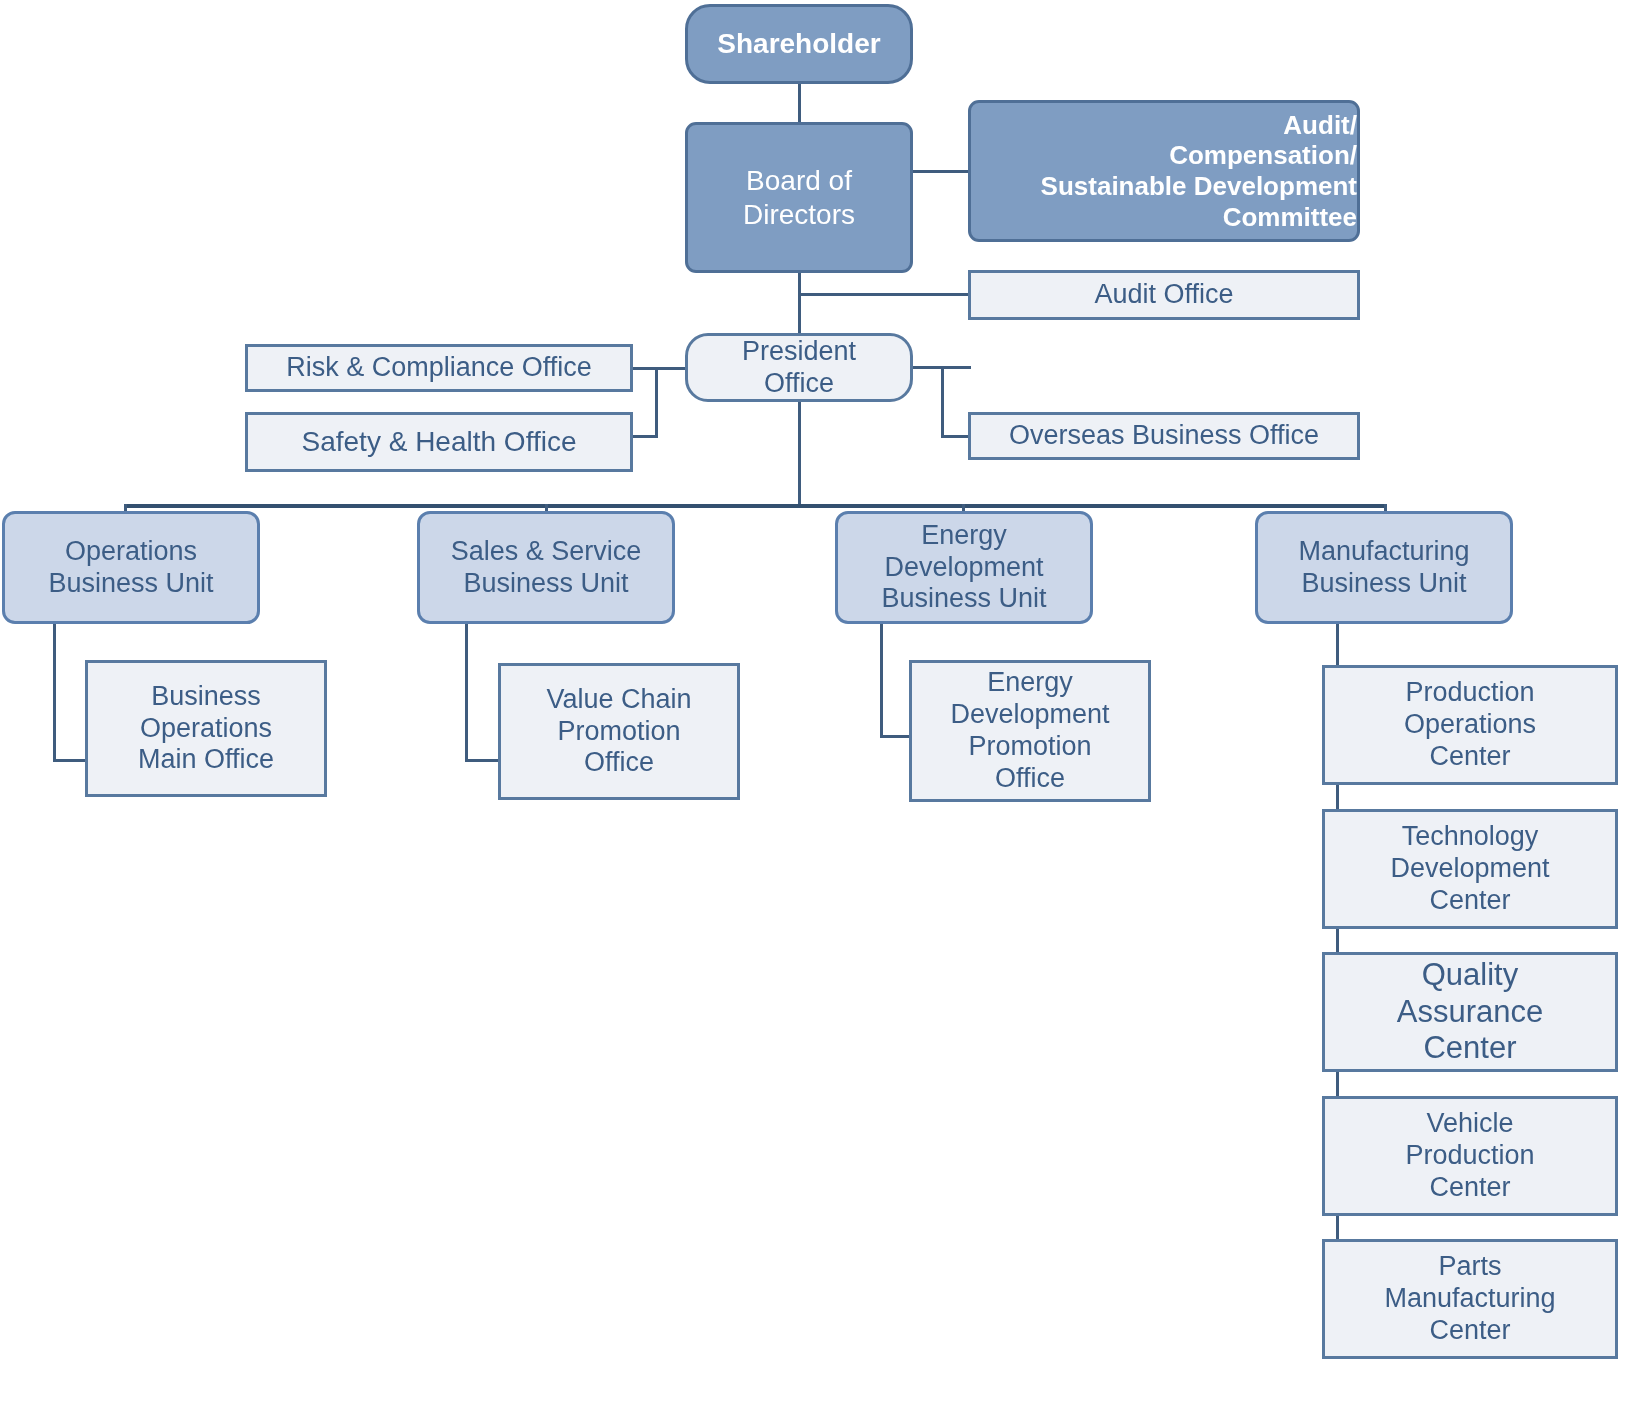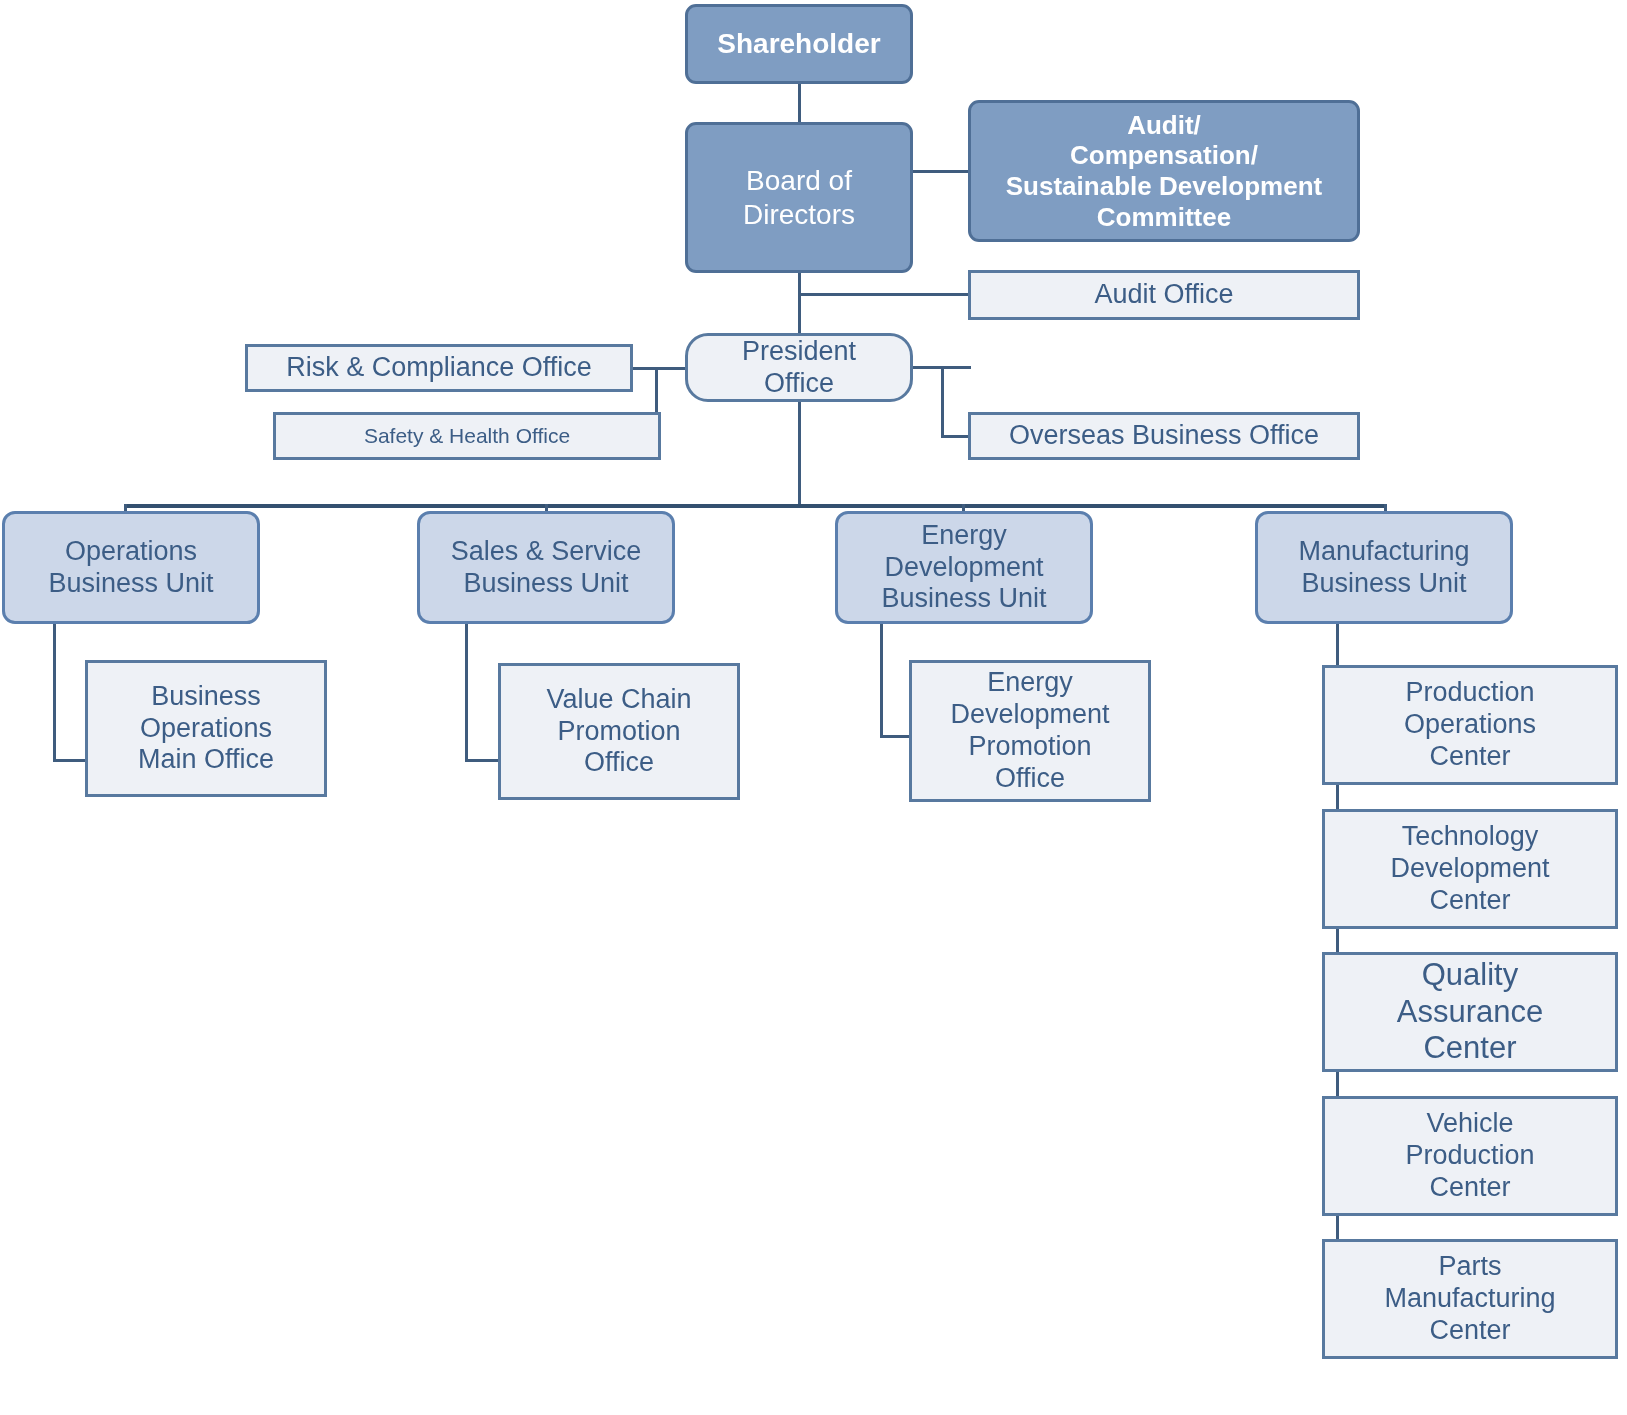--- a/index.html
+++ b/index.html
@@ -116,50 +116,50 @@
   <div class="conn v" style="left:880px; top:624px; height:114px;"></div>
   <div class="conn h" style="left:880px; top:735px; width:32px;"></div>
 
   <div class="conn v" style="left:1336px; top:624px; height:680px;"></div>
   <div class="conn h" style="left:1336px; top:745px; width:38px;"></div>
   <div class="conn h" style="left:1336px; top:889px; width:38px;"></div>
   <div class="conn h" style="left:1336px; top:1033px; width:38px;"></div>
   <div class="conn h" style="left:1336px; top:1176px; width:38px;"></div>
   <div class="conn h" style="left:1336px; top:1301px; width:38px;"></div>
 
-  <div class="node dark" style="left:685px; top:4px; width:228px; height:80px; font-size:28px;">
+  <div class="node dark" style="left:685px; top:4px; width:228px; height:80px; font-size:28px;border-radius:25px;">
     <span>Shareholder</span>
   </div>
 
   <div class="node dark soft" style="left:685px; top:122px; width:228px; height:151px; font-size:28px;">
     <span>Board of
 Directors</span>
   </div>
 
-  <div class="node dark" style="left:968px; top:100px; width:392px; height:142px; font-size:26px;">
+  <div class="node dark" style="left:968px; top:100px; width:392px; height:142px; font-size:26px;text-align:right;">
     <span>Audit/
 Compensation/
 Sustainable Development
 Committee</span>
   </div>
 
   <div class="node light" style="left:968px; top:270px; width:392px; height:50px; font-size:27px;">
     <span>Audit Office</span>
   </div>
 
   <div class="node light rounded" style="left:685px; top:333px; width:228px; height:69px; font-size:27px;border-radius:23px;">
     <span>President
 Office</span>
   </div>
 
   <div class="node light" style="left:245px; top:344px; width:388px; height:48px; font-size:27px;">
     <span>Risk &amp; Compliance Office</span>
   </div>
 
-  <div class="node light" style="left:245px; top:412px; width:388px; height:48px; font-size:21px;margin-left:28px;">
+  <div class="node light" style="left:245px; top:412px; width:388px; height:60px; font-size:28px;">
     <span>Safety &amp; Health Office</span>
   </div>
 
 
   <div class="node light" style="left:968px; top:412px; width:392px; height:48px; font-size:27px;">
     <span>Overseas Business Office</span>
   </div>
 
   <div class="node unit" style="left:2px; top:511px; width:258px; height:113px; font-size:27px;">
     <span>Operations

